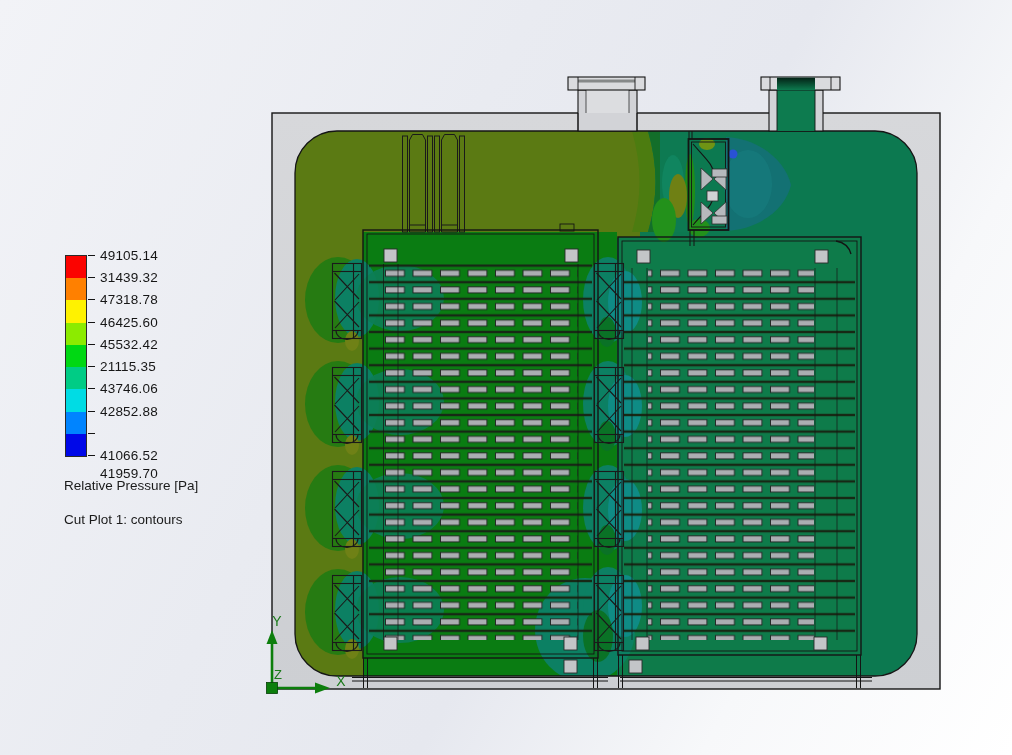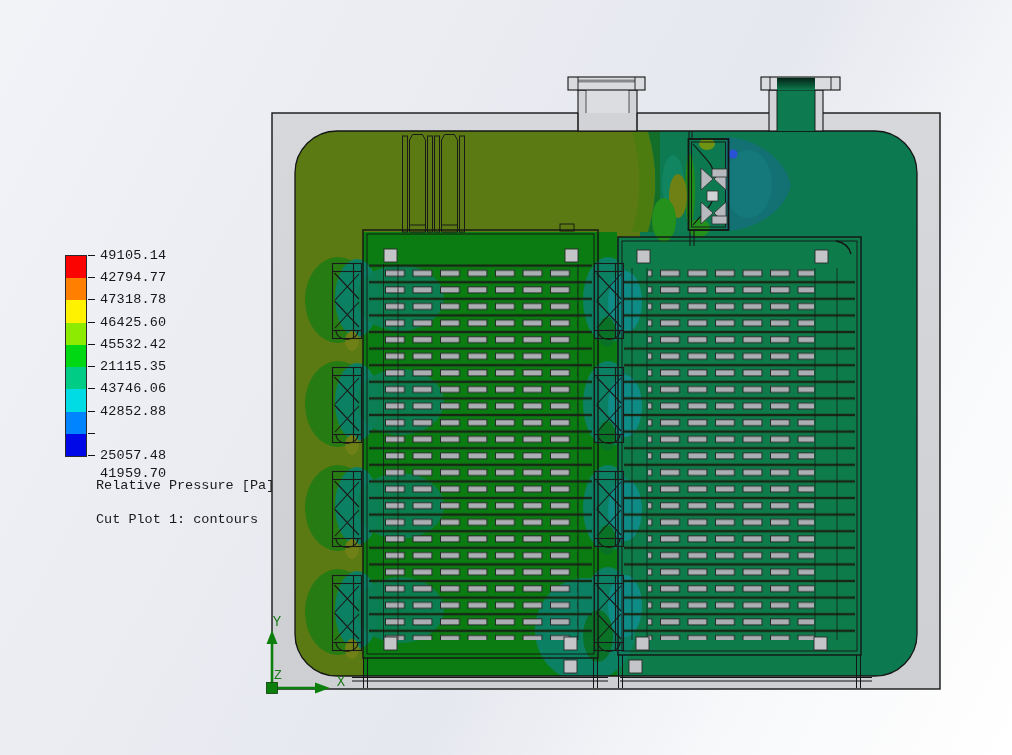--- a/index.html
+++ b/index.html
@@ -1,28 +1,28 @@
 <!DOCTYPE html>
 <html><head>
 <meta charset="utf-8">
 <style>
   html,body{margin:0;padding:0;width:1012px;height:755px;overflow:hidden;
     font-family:"Liberation Sans",sans-serif;}
   body{background:linear-gradient(118deg,#F2F3F7 0%,#E9EBF1 38%,#E6E8EF 58%,#F7F8FA 78%,#FFFFFF 100%);}
-  .viewport{position:absolute;inset:0;width:1012px;height:647px;font-family:Liberation Mono, monospace;}
+  .viewport{position:absolute;inset:0;width:1012px;height:647px;}
   .scene-svg{position:absolute;left:0;top:0;}
   
   .legend{position:absolute;left:0;top:0;width:260px;height:560px;}
   .legend-bar{position:absolute;left:65px;top:255px;width:20px;height:200px;
     border:1px solid #2a2a2a;box-sizing:content-box;display:flex;flex-direction:column;}
   .legend-bar .band{flex:1 1 auto;}
   .tick-mark{position:absolute;left:88px;width:7px;height:0;border-top:1.4px solid #141414;}
   .tick-label{position:absolute;left:100px;transform:translateY(-51%);white-space:nowrap;
     font-size:13.5px;color:#161616;letter-spacing:0.2px;}
-  .legend-text{position:absolute;left:64px;font-size:13.5px;color:#1a1a1a;white-space:nowrap;margin-left:32px;}
+  .legend-text{position:absolute;left:64px;font-size:13.5px;color:#1a1a1a;white-space:nowrap;}
   .legend-field{top:478px;}
   .legend-plot{top:512px;}
 </style>
 </head>
 <body>
 
 <div class="viewport">
 
   <div class="legend">
     <div class="legend-bar">
@@ -43,29 +43,29 @@
         <div class="tick-mark" style="top: 321.667px;"></div>
         <div class="tick-mark" style="top: 343.889px;"></div>
         <div class="tick-mark" style="top: 366.111px;"></div>
         <div class="tick-mark" style="top: 388.333px;"></div>
         <div class="tick-mark" style="top: 410.556px;"></div>
         <div class="tick-mark" style="top: 432.778px;"></div>
         <div class="tick-mark" style="top: 455px;"></div>
       </div>
     <div id="legend-labels">
         <div class="tick-label" style="top: 256px;">49105.14</div>
-        <div class="tick-label" style="top: 278.222px;">42794.77</div>
+        <div class="tick-label" style="top: 278.222px;">31439.32</div>
         <div class="tick-label" style="top: 300.444px;">47318.78</div>
         <div class="tick-label" style="top: 322.667px; text-align: center;">46425.60</div>
         <div class="tick-label" style="top: 344.889px;">45532.42</div>
         <div class="tick-label" style="top: 367.111px;">21115.35</div>
         <div class="tick-label" style="top: 389.333px;">43746.06</div>
         <div class="tick-label" style="top: 411.556px;">42852.88</div>
         <div class="tick-label" style="top: 433.778px; margin-top: 40px;">41959.70</div>
-        <div class="tick-label" style="top: 456px;">25057.48</div>
+        <div class="tick-label" style="top: 456px;">41066.52</div>
       </div>
     <div class="legend-text legend-field">Relative Pressure [Pa]</div>
     <div class="legend-text legend-plot">Cut Plot 1: contours</div>
   </div>
 
   <svg class="scene-svg" width="1012" height="755" viewBox="0 0 1012 755">
     <defs>
       <linearGradient id="wallGrad" x1="0" y1="0" x2="0" y2="1">
         <stop offset="0" stop-color="#D7D8DB"></stop>
           <stop offset="1" stop-color="#CDCFD3"></stop>

